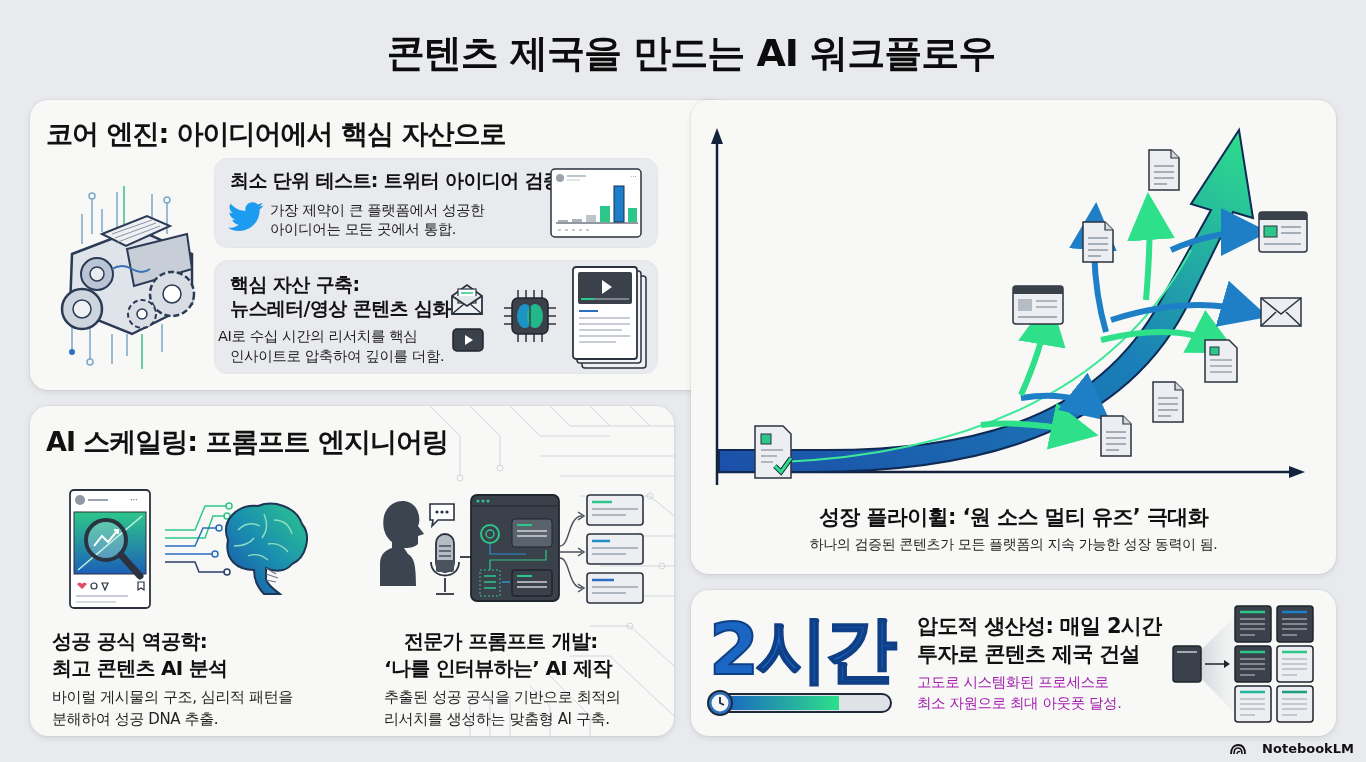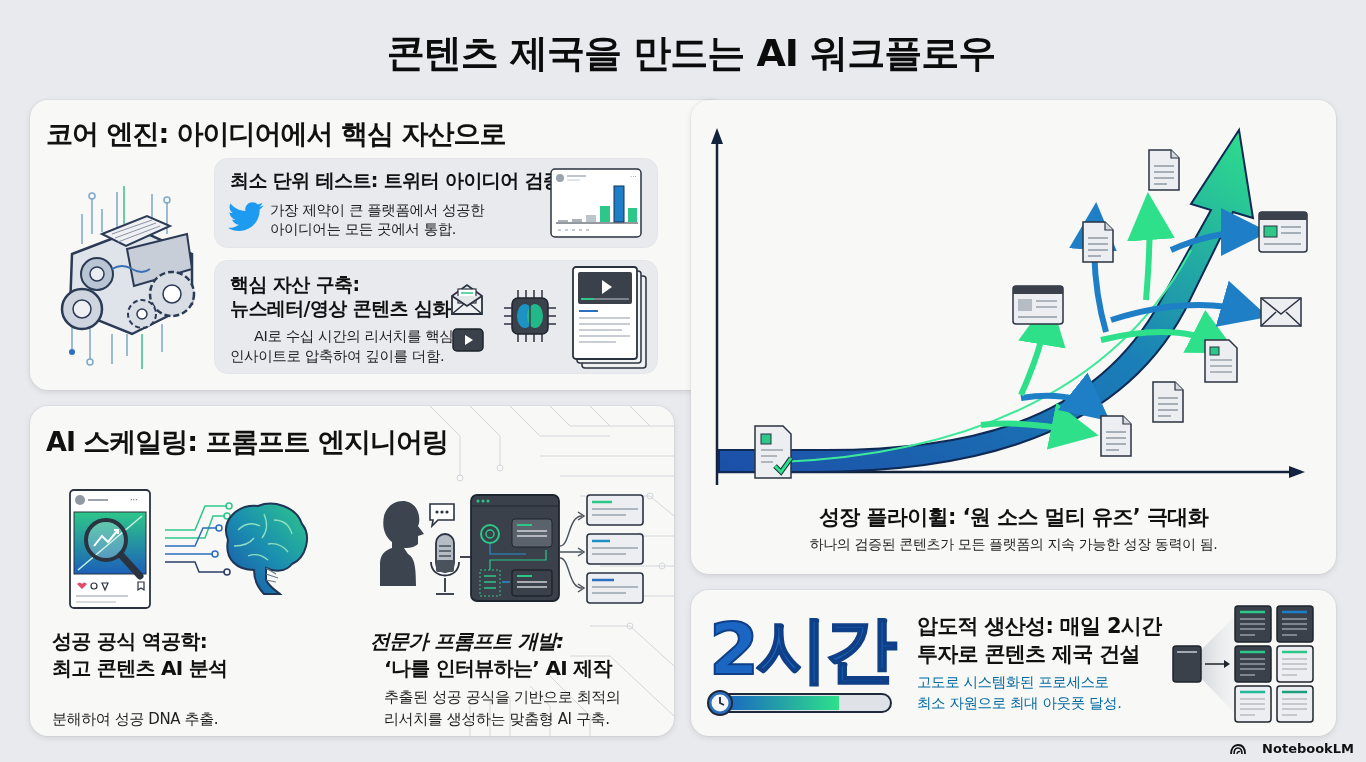--- a/index.html
+++ b/index.html
@@ -37,21 +37,21 @@
 
   .blk-h { position: absolute; font-size: 20px; font-weight: 900; letter-spacing: -0.7px; line-height: 27px; color: #111; }
   .blk-d { position: absolute; font-size: 15px; color: #222; line-height: 22px; letter-spacing: -0.4px; }
 
   .growth-h { position: absolute; left: 0; width: 100%; top: 403px; text-align: center; font-size: 21px; font-weight: 900; letter-spacing: -0.6px; color: #111; }
   .growth-d { position: absolute; left: 0; width: 100%; top: 436px; text-align: center; font-size: 14px; color: #222; letter-spacing: -0.4px; }
 
   .big2h { position: absolute; left: 18px; top: 12px; font-size: 72px; font-weight: 900; color: #1a66c2; letter-spacing: -3px;
     -webkit-text-stroke: 2px #0f3f86; }
   .prod-h { position: absolute; left: 226px; top: 22px; font-size: 21px; font-weight: 900; line-height: 28px; letter-spacing: -0.7px; color: #111; }
-  .prod-d { position: absolute; left: 226px; top: 82px; font-size: 14.5px; line-height: 21px; color: #0369a1; letter-spacing: -0.4px; }
+  .prod-d { position: absolute; left: 226px; top: 82px; font-size: 14.5px; line-height: 21px; color: #a21caf; letter-spacing: -0.4px; }
 
   .brand { position: absolute; right: 12px; bottom: 6px; font-size: 13px; font-weight: 700; color: #111; display: flex; align-items: center; gap: 16px; }
 
   svg { display: block; }
   .abs { position: absolute; }
 </style>
 </head>
 <body>
 
 <div class="title">콘텐츠 제국을 만드는 AI 워크플로우</div>
@@ -127,21 +127,21 @@
         <rect x="78" y="40" width="9" height="14" fill="#2ec78a"></rect>
         <line x1="6" y1="55" x2="88" y2="55" stroke="#2b3340" stroke-width="1.2"></line>
         <line x1="8" y1="62" x2="40" y2="62" stroke="#c7ccd2" stroke-width="2" stroke-dasharray="3 4"></line>
       </svg>
     </div>
   </div>
 
   <div class="subcard" style="left:184px;top:160px;width:444px;height:114px;">
     <div class="h" style="left:16px;top:12px;">핵심 자산 구축:</div>
     <div class="h" style="left:16px;top:36px;">뉴스레터/영상 콘텐츠 심화</div>
-    <div class="d" style="left:4px;top:66px;margin-left:36px;">AI로 수십 시간의 리서치를 핵심</div>
+    <div class="d" style="left:4px;top:66px;">AI로 수십 시간의 리서치를 핵심</div>
     <div class="d" style="left:16px;top:86px;">인사이트로 압축하여 깊이를 더함.</div>
     <div class="abs" style="left:236px;top:22px;">
       <svg width="34" height="34" viewBox="0 0 34 34">
         <path d="M2 14 L17 3 L32 14 L32 32 L2 32 Z" fill="#eef0f2" stroke="#2b3340" stroke-width="1.8"></path>
         <rect x="8" y="7" width="18" height="14" fill="#fff" stroke="#2b3340" stroke-width="1.2"></rect>
         <line x1="11" y1="11" x2="23" y2="11" stroke="#2ec78a" stroke-width="1.5"></line>
         <line x1="11" y1="15" x2="23" y2="15" stroke="#2ec78a" stroke-width="1.5"></line>
         <path d="M2 14 L17 24 L32 14" fill="#e4e7ea" stroke="#2b3340" stroke-width="1.8"></path>
         <path d="M2 32 L14 22 M32 32 L20 22" stroke="#2b3340" stroke-width="1.5"></path>
       </svg>
@@ -380,23 +380,24 @@
         <rect x="1" y="1" width="56" height="30" rx="3" fill="#eceef1" stroke="#2b3340" stroke-width="1.6"></rect>
         <line x1="6" y1="8" x2="28" y2="8" stroke="#2a6fc0" stroke-width="2.5"></line>
         <line x1="6" y1="15" x2="52" y2="15" stroke="#9aa3ae" stroke-width="1.3"></line>
           <line x1="6" y1="21" x2="40" y2="21" stroke="#9aa3ae" stroke-width="1.3"></line>
       </g>
     </svg>
   </div>
 
   <div class="blk-h" style="left:22px;top:222px;">성공 공식 역공학:</div>
   <div class="blk-h" style="left:22px;top:249px;">최고 콘텐츠 AI 분석</div>
+  <div class="blk-d" style="left:22px;top:280px;">바이럴 게시물의 구조, 심리적 패턴을</div>
   <div class="blk-d" style="left:22px;top:302px;">분해하여 성공 DNA 추출.</div>
 
-  <div class="blk-h" style="left:340px;top:222px;font-style:italic;">전문가 프롬프트 개발:</div>
+  <div class="blk-h" style="left:374px;top:222px;">전문가 프롬프트 개발:</div>
   <div class="blk-h" style="left:354px;top:249px;">‘나를 인터뷰하는’ AI 제작</div>
   <div class="blk-d" style="left:354px;top:280px;">추출된 성공 공식을 기반으로 최적의</div>
   <div class="blk-d" style="left:354px;top:302px;">리서치를 생성하는 맞춤형 AI 구축.</div>
 </div>
 
 <div class="panel" id="p-growth">
   <svg class="abs" style="left:0;top:0;" width="645" height="400" viewBox="0 0 645 400">
     <defs>
       <linearGradient id="gArrow" x1="0" y1="1" x2="1" y2="0">
         <stop offset="0" stop-color="#1c4fa8"></stop>

